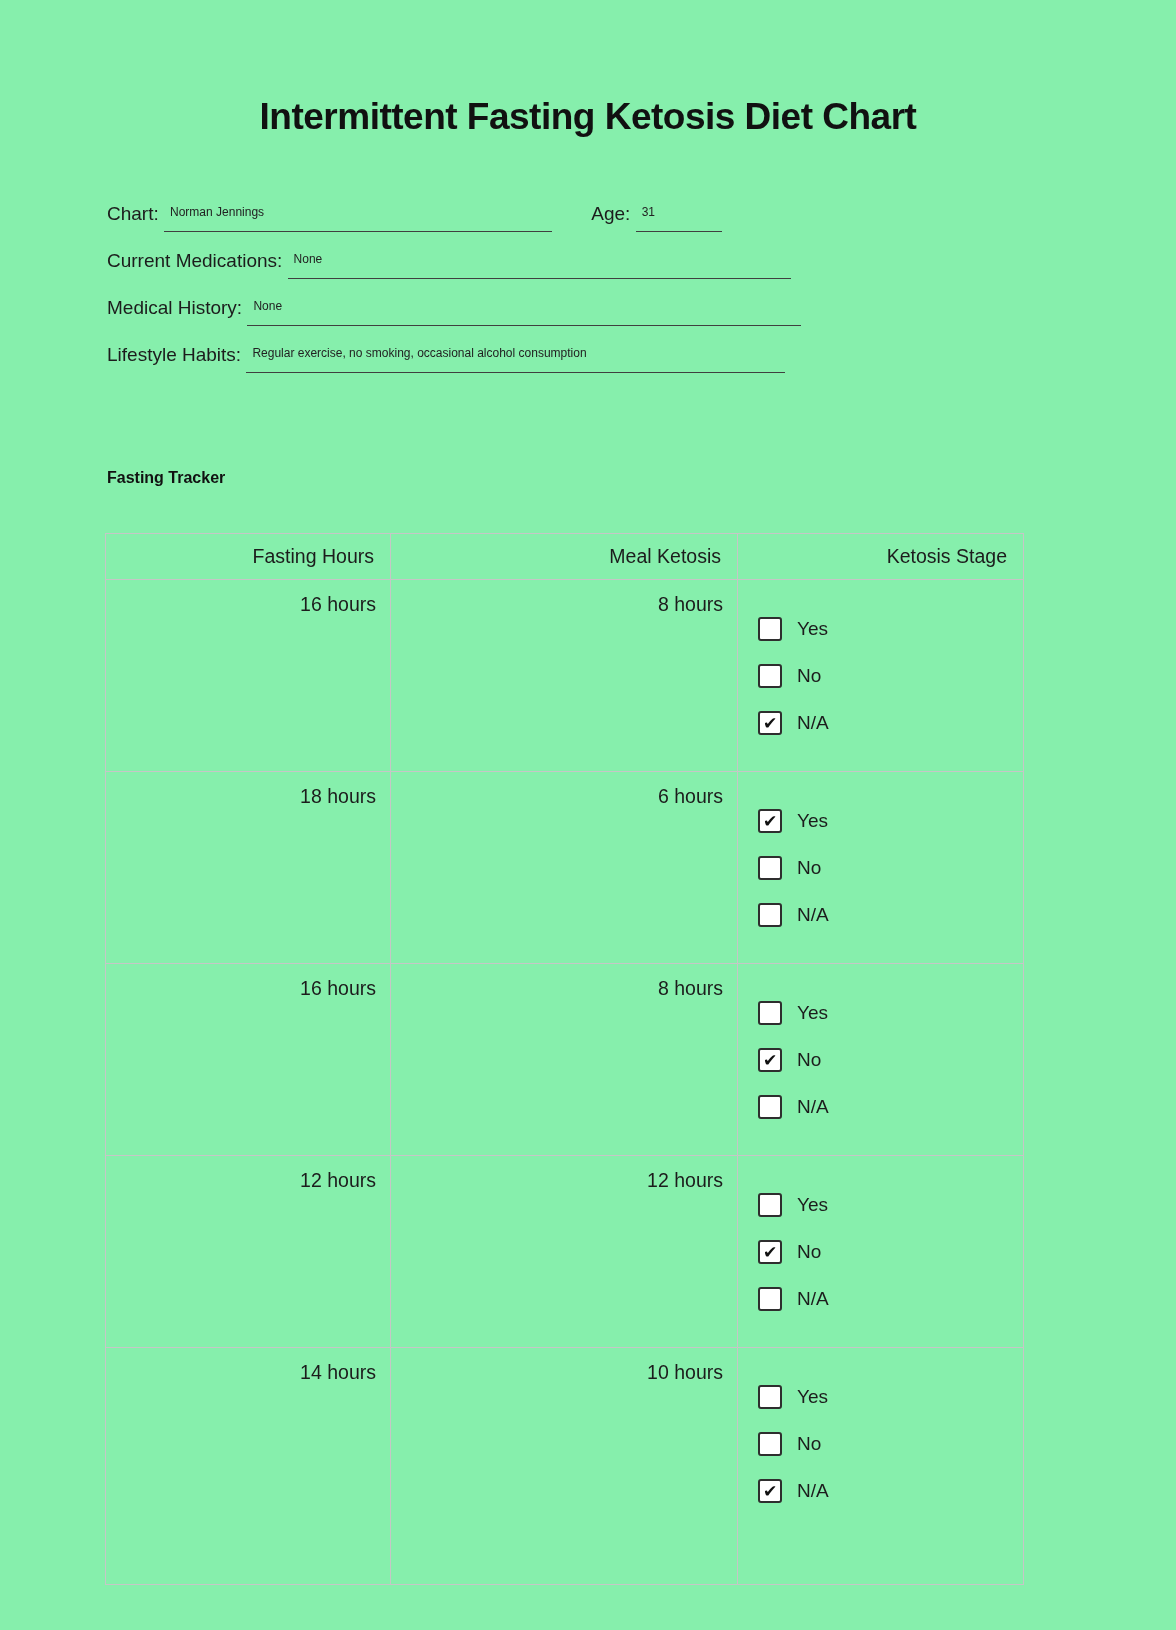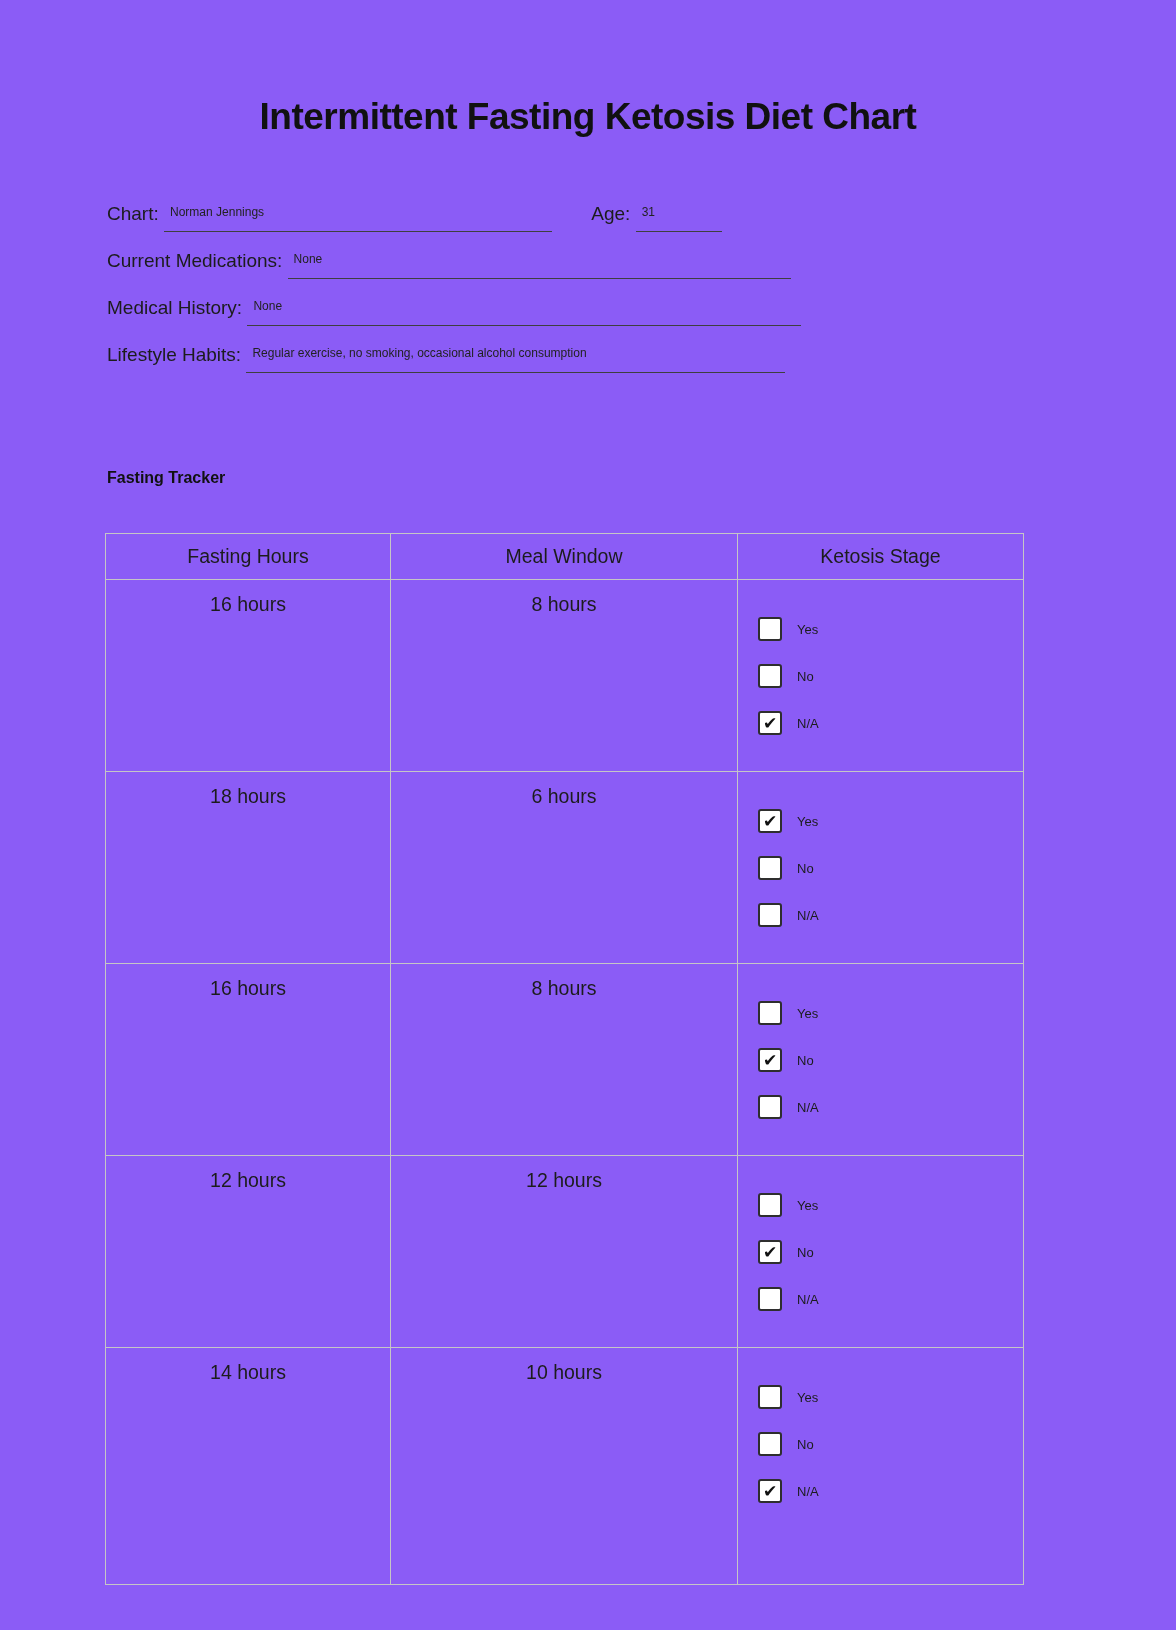--- a/index.html
+++ b/index.html
@@ -1,18 +1,18 @@
 <!DOCTYPE html>
 <html><head>
 <meta charset="utf-8">
 <style>
   * { margin:0; padding:0; box-sizing:border-box; }
   html,body { background:#ffffff; }
   body { font-family:"Liberation Sans","DejaVu Sans",sans-serif; color:#1c1c1c; }
-  .page { width:1176px; height:1630px; background:#8b5cf6; overflow:hidden; position:relative; }
+  .page { width:1176px; height:1630px; background:#86efac; overflow:hidden; position:relative; }
 
   .doc-title {
     margin-top:96px;
     text-align:center;
     font-size:37px;
     font-weight:bold;
     color:#111;
     letter-spacing:-0.5px;
   }
 
@@ -52,21 +52,21 @@
   }
 
   .tracker-table {
     margin:46px 0 0 105px;
     border-collapse:collapse;
     width:918px;
     table-layout:fixed;
   }
   .tracker-table th, .tracker-table td {
     border:1px solid #c6c6c6;
-    text-align:center;
+    text-align:right;
     vertical-align:top;
     font-size:19.5px;
     color:#1c1c1c;
     font-weight:normal;
   }
   .tracker-table th { padding:11px 16px; height:42px; }
   .col-fasting { width:285px; }
   .col-meal { width:347px; }
   .col-ketosis { width:286px; }
   .tracker-table td { padding:13px 14px; height:188px; }
@@ -89,21 +89,21 @@
     justify-content:center;
     flex:0 0 auto;
   }
   .checkbox.checked::after {
     content:"\2714";
     font-size:17px;
     font-weight:bold;
     color:#111;
     line-height:1;
   }
-  .cb-label { margin-left:15px; font-size:13px; color:#1c1c1c; }
+  .cb-label { margin-left:15px; font-size:19px; color:#1c1c1c; }
 </style>
 </head>
 <body>
 
 <div class="page">
 
   <h1 class="doc-title">Intermittent Fasting Ketosis Diet Chart</h1>
 
   <div class="form-area">
 
@@ -131,21 +131,21 @@
     </div>
 
   </div>
 
   <h2 class="section-title">Fasting Tracker</h2>
 
   <table class="tracker-table">
     <thead>
       <tr>
         <th class="col-fasting">Fasting Hours</th>
-        <th class="col-meal">Meal Window</th>
+        <th class="col-meal">Meal Ketosis</th>
         <th class="col-ketosis">Ketosis Stage</th>
       </tr>
     </thead>
     <tbody id="tracker-body">
   <tr>
     <td>16 hours</td>
     <td>8 hours</td>
     <td>
       <div class="cb-group">
         <label class="cb-item">

